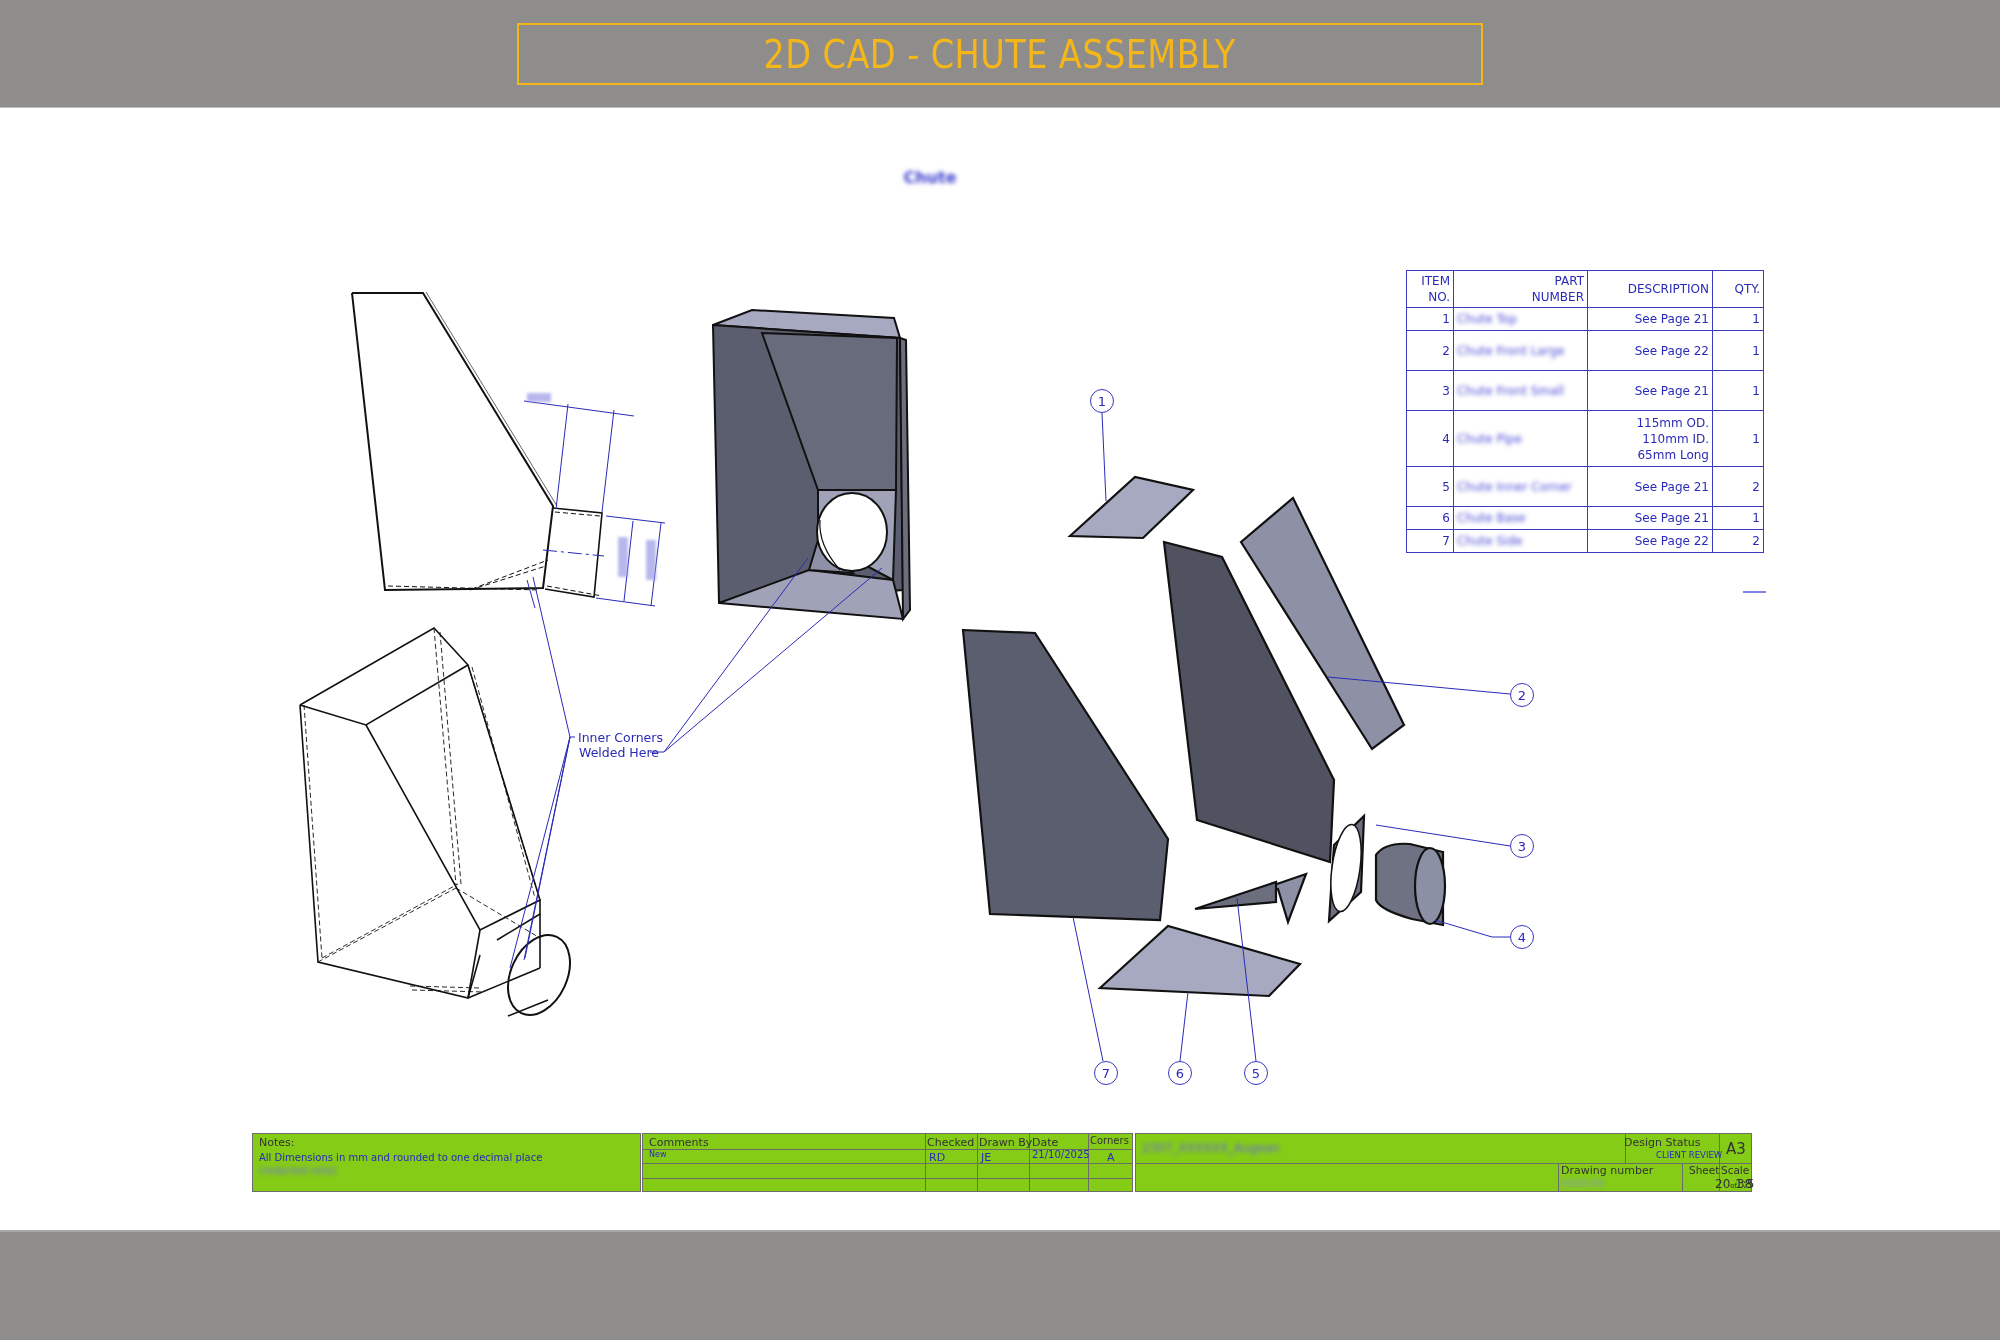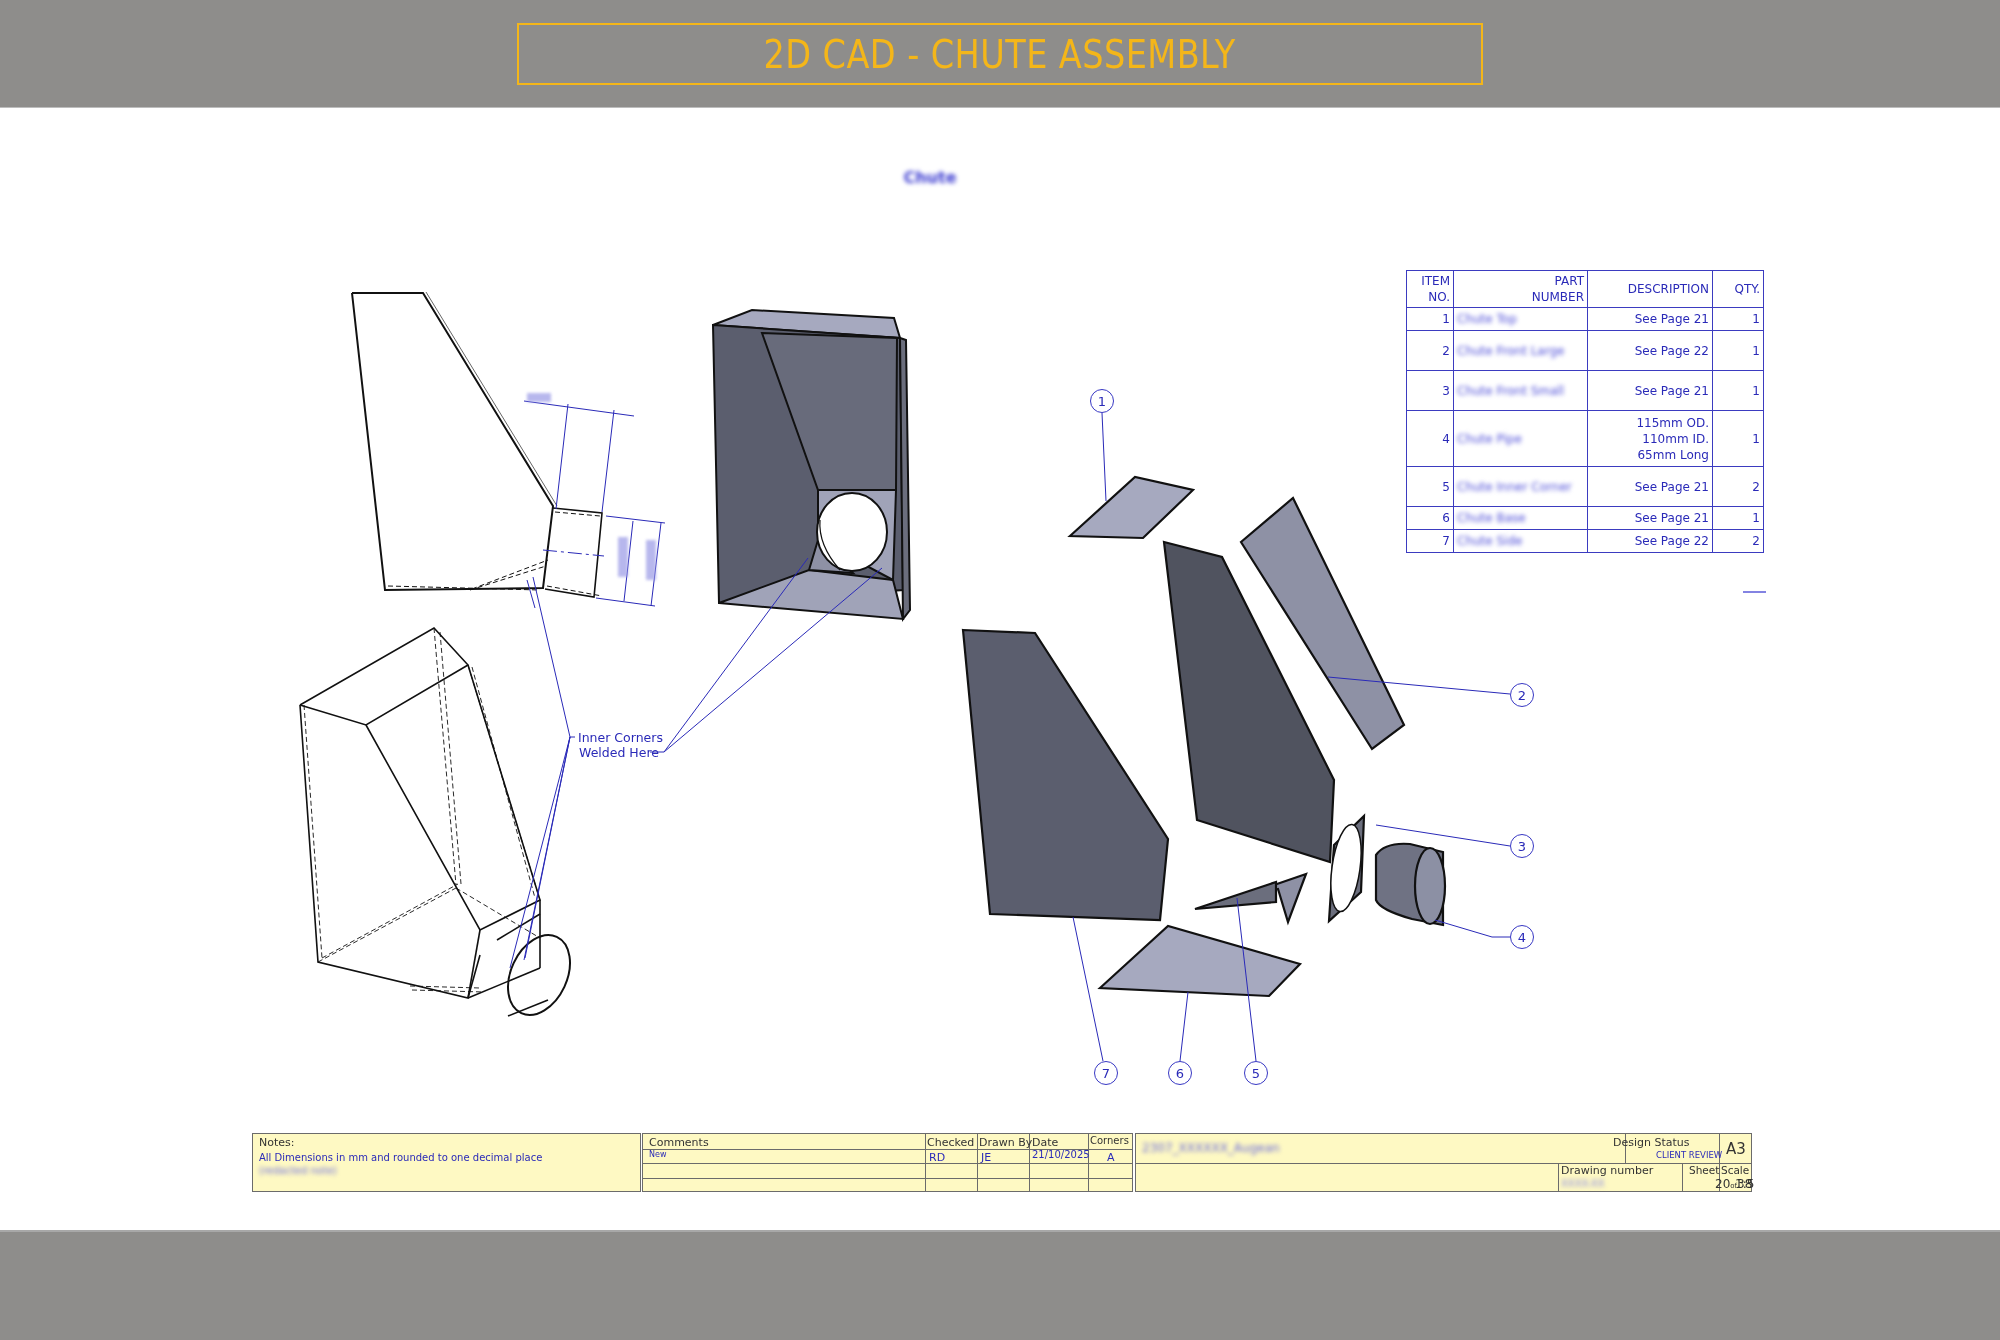--- a/index.html
+++ b/index.html
@@ -54,21 +54,21 @@
   }
 
   
   .balloon {
     position:absolute; width:24px; height:24px; border:1.4px solid #3838c4; border-radius:50%;
     box-sizing:border-box; display:flex; align-items:center; justify-content:center;
     color:#2a2ab8; font-size:13px; background:#fff;
   }
 
   
-  .tb { position:absolute; border:1.4px solid #6b6b6b; box-sizing:border-box; background:#fef9c3;
+  .tb { position:absolute; border:1.4px solid #6b6b6b; box-sizing:border-box; background:#84cc16;
         font-family:"DejaVu Sans", sans-serif; color:#333; }
   .tb .lbl { position:absolute; font-size:11px; color:#333; white-space:nowrap; }
   .tb .val { position:absolute; font-size:10px; color:#2a2ab8; white-space:nowrap; }
   .tb .hl { position:absolute; height:0; border-top:1px solid #6b6b6b; }
   .tb .vl { position:absolute; width:0; border-left:1px solid #6b6b6b; }
 </style>
 </head>
 <body>
 
 <div class="header-band">
@@ -294,21 +294,21 @@
   <span class="val" style="left:464px; top:17px; font-size:11px;">A</span>
 </div>
 
 <div class="tb" style="left:1135px; top:1133px; width:617px; height:59px;">
   <div class="hl" style="left:0; right:0; top:29px;"></div>
   <div class="vl" style="left:489px; top:0; height:29px;"></div>
   <div class="vl" style="left:583px; top:0; bottom:0;"></div>
   <div class="vl" style="left:422px; top:29px; bottom:0;"></div>
   <div class="vl" style="left:546px; top:29px; bottom:0;"></div>
   <span class="val" style="left:6px; top:7px; font-size:12px; filter:blur(2px); color:#6a6adc;">2307_XXXXXX_Augean</span>
-  <span class="lbl" style="left:477px; top:2px;">Design Status</span>
+  <span class="lbl" style="left:488px; top:2px;">Design Status</span>
   <span class="val" style="left:520px; top:16px; font-size:8.5px;">CLIENT REVIEW</span>
   <span class="lbl" style="left:590px; top:6px; font-size:15px;">A3</span>
   <span class="lbl" style="left:425px; top:30px;">Drawing number</span>
   <span class="val" style="left:425px; top:44px; filter:blur(2px); color:#8a8ae6;">XXXX-XX</span>
   <span class="lbl" style="left:553px; top:30px; font-size:10.5px;">Sheet</span>
   <span class="lbl" style="left:579px; top:43px; font-size:12px;"><span>20</span><span style="font-size:7px">of</span><span>38</span></span>
   <span class="lbl" style="left:585px; top:30px; font-size:10.5px;">Scale</span>
   <span class="lbl" style="left:589px; top:43px; font-size:12px;margin-left:10px;">1:5</span>
 </div>
 

